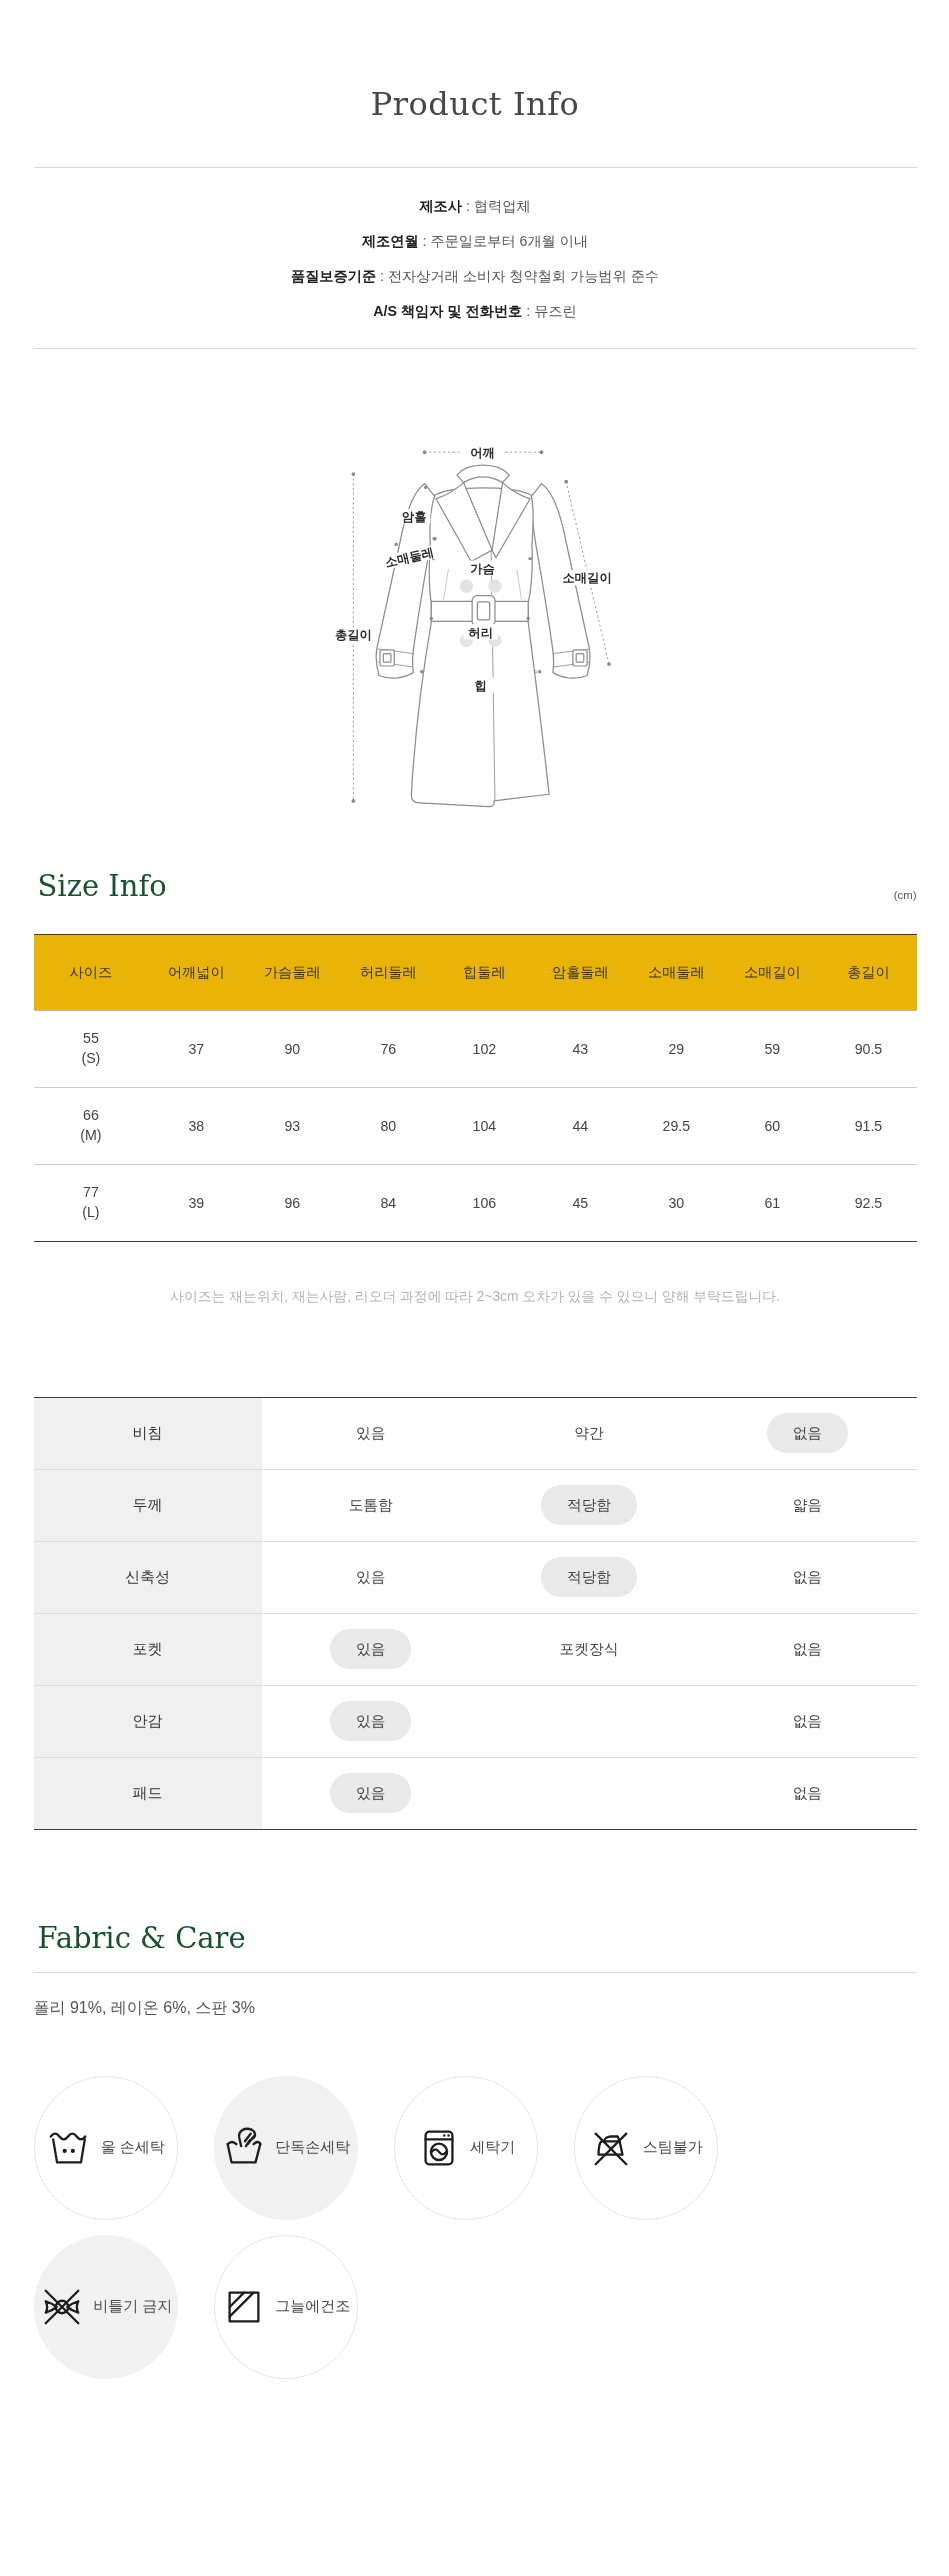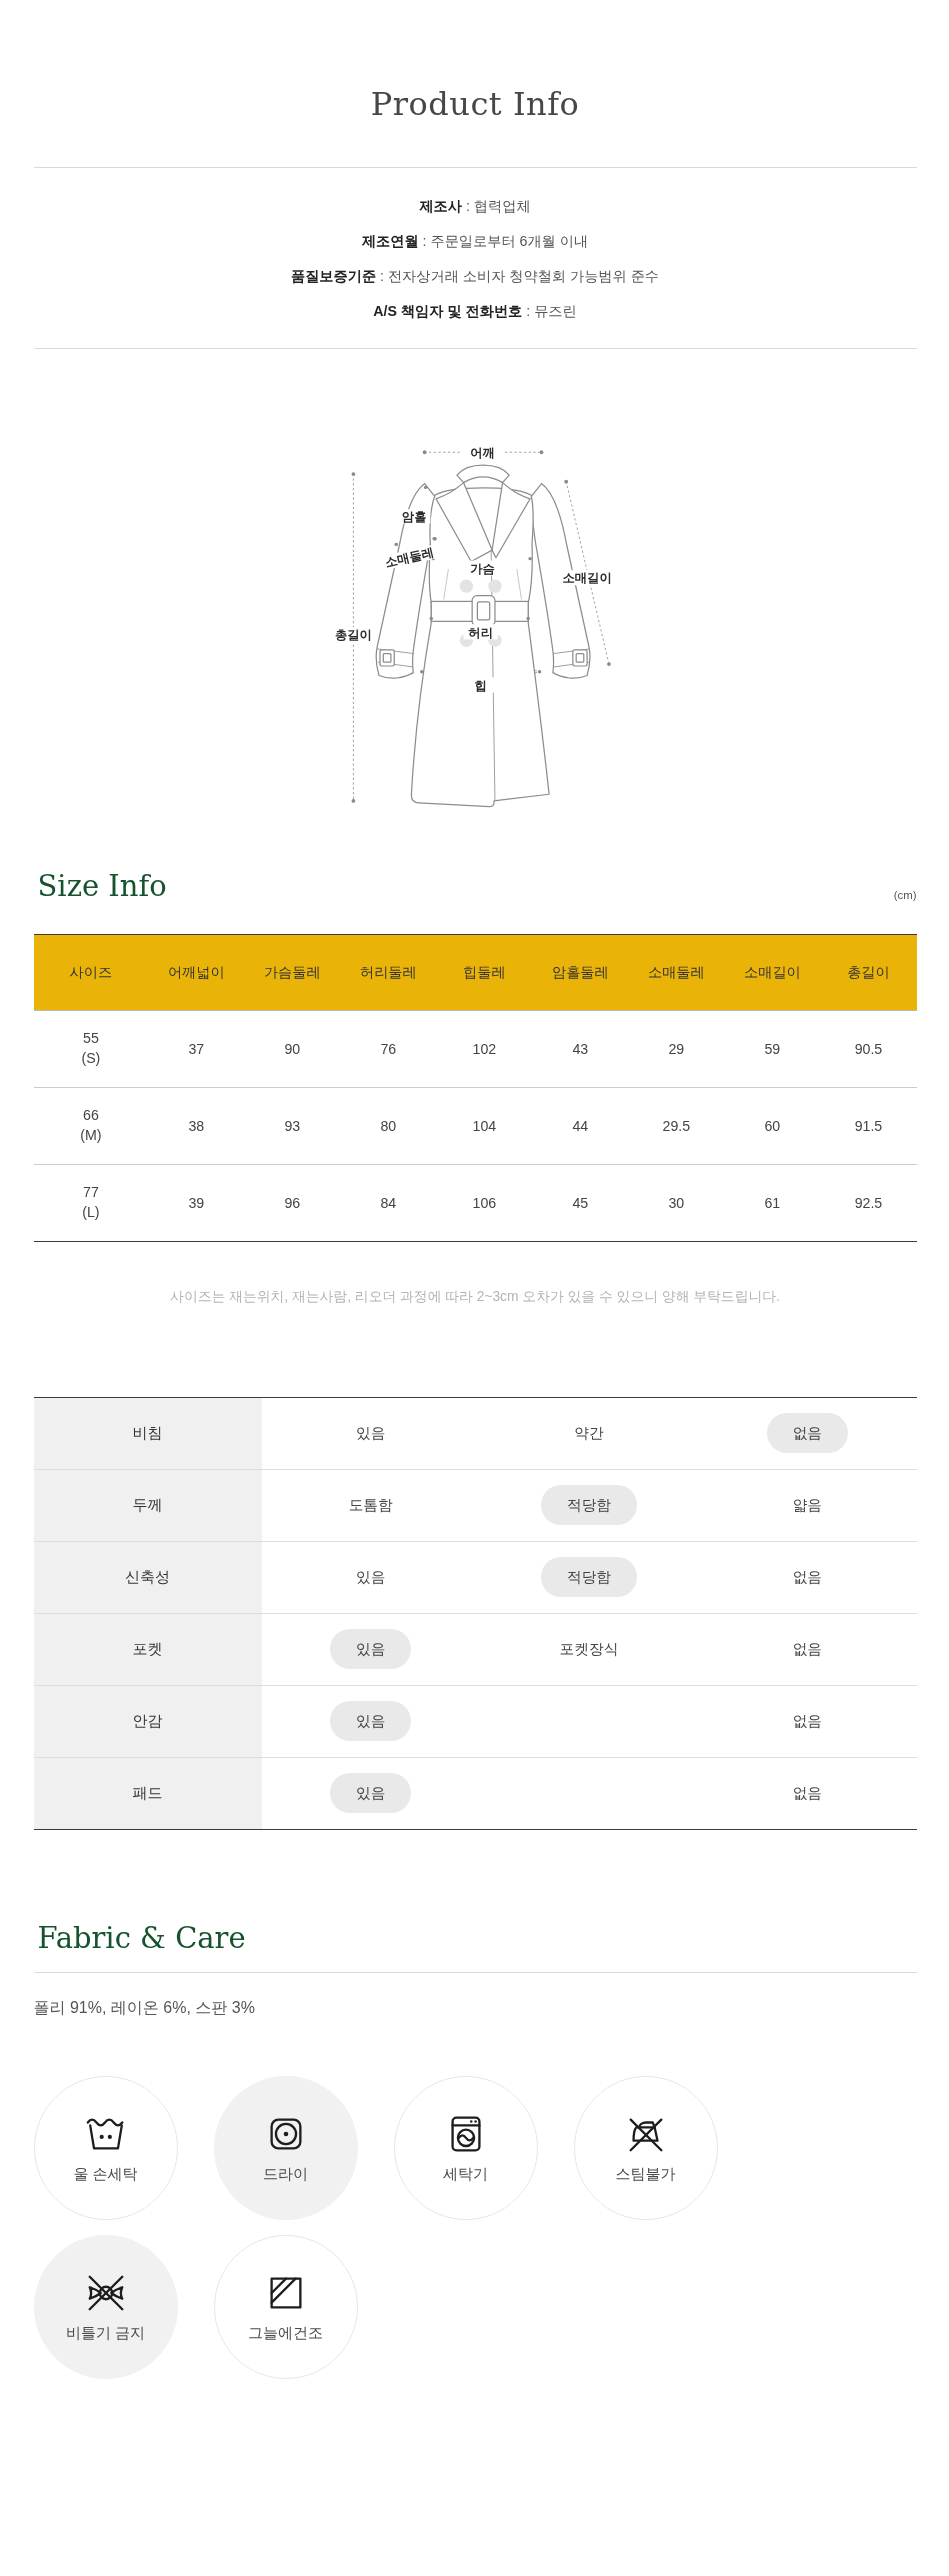--- a/index.html
+++ b/index.html
@@ -30,21 +30,21 @@
   .attr-row:last-child{border-bottom:none;}
   .attr-label{width:228px;background:#f0f0f0;display:flex;align-items:center;justify-content:center;
     font-size:15px;color:#333;}
   .attr-cell{flex:1;display:flex;align-items:center;justify-content:center;font-size:14.7px;color:#444;}
   .pill{background:#e9e9e9;border-radius:20px;padding:10.4px 26px;}
   .fabric-head{margin-top:91px;}
   .fab-divider{border-top:0.9px solid #d9d9d9;margin-top:17px;}
   .composition{margin-top:25px;font-size:16px;color:#555;}
   .care-grid{margin-top:57px;display:flex;flex-wrap:wrap;gap:15px 36px;width:703px;}
   .care-circle{width:144px;height:144px;border-radius:50%;border:0.9px solid #e7e7e7;box-sizing:border-box;
-    display:flex;flex-direction:column;align-items:center;justify-content:center;gap:8.5px;background:#fff;}
+    display:flex;flex-direction:row;align-items:center;justify-content:center;gap:8.5px;background:#fff;}
   .care-circle.filled{background:#f1f1f1;border-color:#f1f1f1;}
   .care-lbl{font-size:15px;color:#4a4a4a;white-space:nowrap;}
   .care-ic svg{display:block;}
   .bottom-pad{height:91px;}
   svg text{font-family:"Liberation Sans","DejaVu Sans",sans-serif;}
 </style>
 </head>
 <body>
 
 <div class="page">
@@ -326,31 +326,34 @@
           <svg width="46" height="46" viewBox="0 0 48 48" fill="none" stroke="#1d1d1d" stroke-width="2.4" stroke-linecap="round" stroke-linejoin="round">
             <path d="M5,12 C8,8 11,8 14,12 C17,16 20,16 23,12 C26,8 29,8 32,12 C35,16 38,16 41,12"></path>
             <path d="M7.5,15 L11.5,39 L36.5,39 L40.5,15"></path>
             <circle cx="19.5" cy="27" r="2.2" fill="#1d1d1d" stroke="none"></circle>
             <circle cx="28" cy="27" r="2.2" fill="#1d1d1d" stroke="none"></circle>
           </svg>
         </span>
         <span class="care-lbl">울 손세탁</span>
       </div>
 
-
       <div class="care-circle filled">
         <span class="care-ic">
           <svg width="46" height="46" viewBox="0 0 48 48" fill="none" stroke="#1d1d1d" stroke-width="2.4" stroke-linecap="round" stroke-linejoin="round">
-            <rect x="9" y="9" width="30" height="30" rx="7"></rect>
-            <circle cx="24" cy="24" r="10.5"></circle>
-            <circle cx="24" cy="24" r="2.4" fill="#1d1d1d" stroke="none"></circle>
-          </svg>
-        </span>
-        <span class="care-lbl">드라이</span>
-      </div>
+            <path d="M7,20 L11,39 L36,39 L41,20"></path>
+            <path d="M7,20 C10,17 13,17 16,20"></path>
+            <path d="M34,20 C37,17 40,17 41,20"></path>
+            <path d="M32,5 C25,2 18,6 19,13 L21,22"></path>
+            <path d="M32,5 C36,7 37,12 33,14"></path>
+            <path d="M31,9 L25,17 M34,12 L28,20 M30,16 L26,22"></path>
+          </svg>
+        </span>
+        <span class="care-lbl">단독손세탁</span>
+      </div>
+
 
       <div class="care-circle">
         <span class="care-ic">
           <svg width="46" height="46" viewBox="0 0 48 48" fill="none" stroke="#1d1d1d" stroke-width="2.4" stroke-linecap="round" stroke-linejoin="round">
             <rect x="10" y="7" width="28" height="34" rx="4"></rect>
             <path d="M10,15 H38"></path>
             <circle cx="29.5" cy="11" r="1.3" fill="#1d1d1d" stroke="none"></circle>
             <circle cx="34" cy="11" r="1.3" fill="#1d1d1d" stroke="none"></circle>
             <circle cx="24" cy="28" r="8.5"></circle>
             <path d="M16.5,28 C19,24.5 21.5,24.5 24,28 C26.5,31.5 29,31.5 31.5,28"></path>

